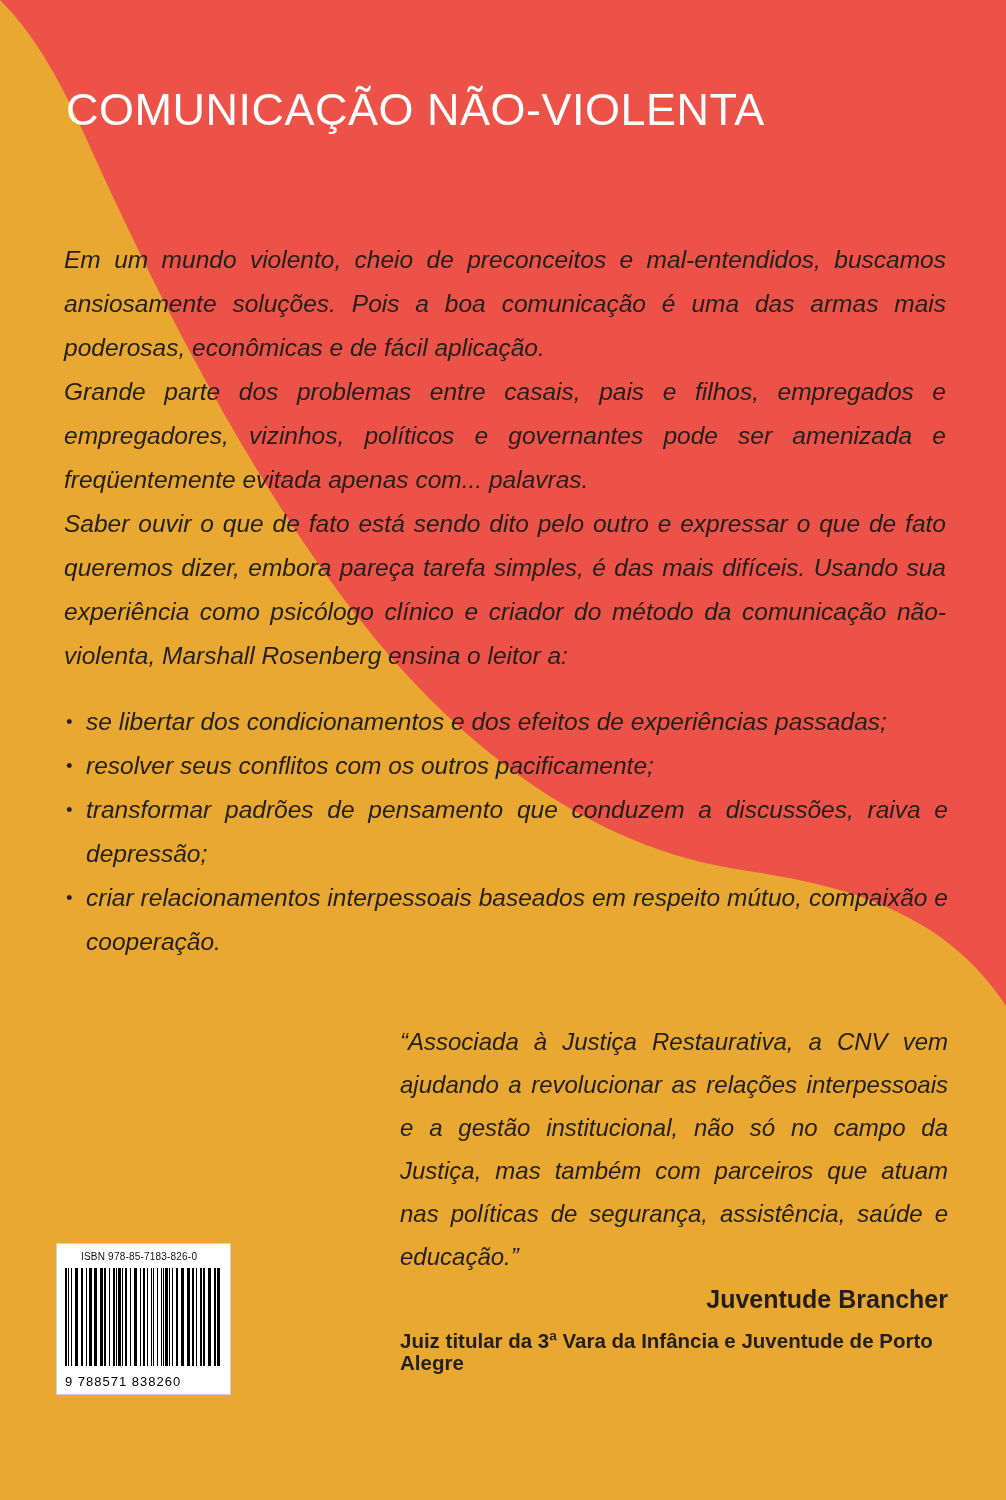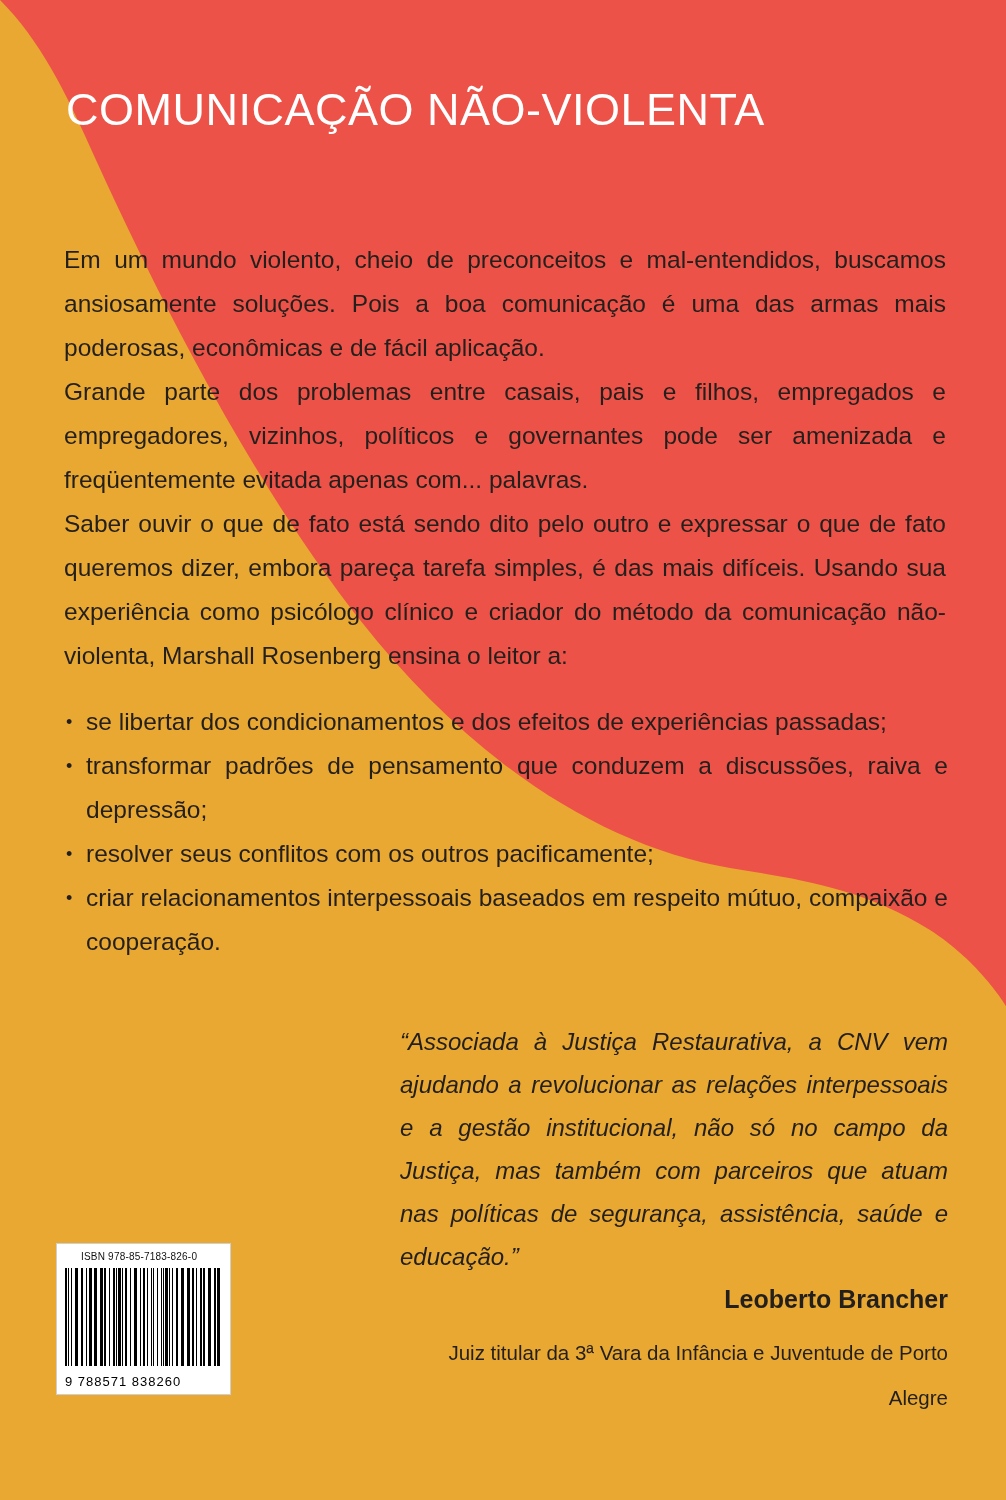--- a/index.html
+++ b/index.html
@@ -62,36 +62,38 @@
     top: 238px;
     width: 882px;
     color: #231f1c;
     font-size: 24.5px;
     line-height: 44px;
   }
   .para {
     text-align: justify;
     text-align-last: left;
     margin: 0;
+    font-style: italic;
   }
   .bullets {
     position: absolute;
     left: 64px;
     top: 700px;
     width: 884px;
     color: #231f1c;
     font-size: 24.5px;
     line-height: 44px;
   }
   .bullet {
     position: relative;
     padding-left: 22px;
     text-align: justify;
     text-align-last: left;
     margin: 0 0 0 0;
+    font-style: italic;
   }
   .bullet::before {
     content: "\2022";
     position: absolute;
     left: 2px;
     top: 0;
     font-size: 18px;
   }
   .quote-block {
     position: absolute;
@@ -113,24 +115,24 @@
     text-align: right;
     color: #231f1c;
     font-size: 25px;
     font-weight: bold;
   }
   .attrib-role {
     position: absolute;
     left: 400px;
     top: 1330px;
     width: 548px;
-    text-align: right;
     color: #231f1c;
     font-size: 20.5px;
-    line-height: 45px;
+    line-height: 22px;
+    font-weight: bold;
   }
   
   .barcode {
     position: absolute;
     left: 56px;
     top: 1243px;
     width: 175px;
     height: 152px;
     background: #ffffff;
     border: 1px solid #cfcfcf;
@@ -191,27 +193,27 @@
     <div class="title">COMUNICAÇÃO NÃO-VIOLENTA</div>
 
     <div class="body-block">
       <p class="para">Em um mundo violento, cheio de preconceitos e mal-entendidos, buscamos ansiosamente soluções. Pois a boa comunicação é uma das armas mais poderosas, econômicas e de fácil aplicação.</p>
       <p class="para">Grande parte dos problemas entre casais, pais e filhos, empregados e empregadores, vizinhos, políticos e governantes pode ser amenizada e freqüentemente evitada apenas com... palavras.</p>
       <p class="para">Saber ouvir o que de fato está sendo dito pelo outro e expressar o que de fato queremos dizer, embora pareça tarefa simples, é das mais difíceis. Usando sua experiência como psicólogo clínico e criador do método da comunicação não-violenta, Marshall Rosenberg ensina o leitor a:</p>
     </div>
 
     <div class="bullets">
       <p class="bullet">se libertar dos condicionamentos e dos efeitos de experiências passadas;</p>
+      <p class="bullet">resolver seus conflitos com os outros pacificamente;</p>
       <p class="bullet">transformar padrões de pensamento que conduzem a discussões, raiva e depressão;</p>
-      <p class="bullet">resolver seus conflitos com os outros pacificamente;</p>
       <p class="bullet">criar relacionamentos interpessoais baseados em respeito mútuo, compaixão e cooperação.</p>
     </div>
 
     <div class="quote-block">“Associada à Justiça Restaurativa, a CNV vem ajudando a revolucionar as relações interpessoais e a gestão institucional, não só no campo da Justiça, mas também com parceiros que atuam nas políticas de segurança, assistência, saúde e educação.”</div>
-    <div class="attrib-name">Leoberto Brancher</div>
+    <div class="attrib-name">Juventude Brancher</div>
     <div class="attrib-role">Juiz titular da 3ª Vara da Infância e Juventude de Porto Alegre</div>
 
     <div class="barcode">
       <div class="barcode-isbn">ISBN 978-85-7183-826-0</div>
       <div class="barcode-bars" id="bars">
           <i style="left: 0px; width: 2px;"></i>
           <i style="left: 3px; width: 1px;"></i>
           <i style="left: 6px; width: 1px;"></i>
           <i style="left: 10px; width: 3px;"></i>
           <i style="left: 16px; width: 2px;"></i>

